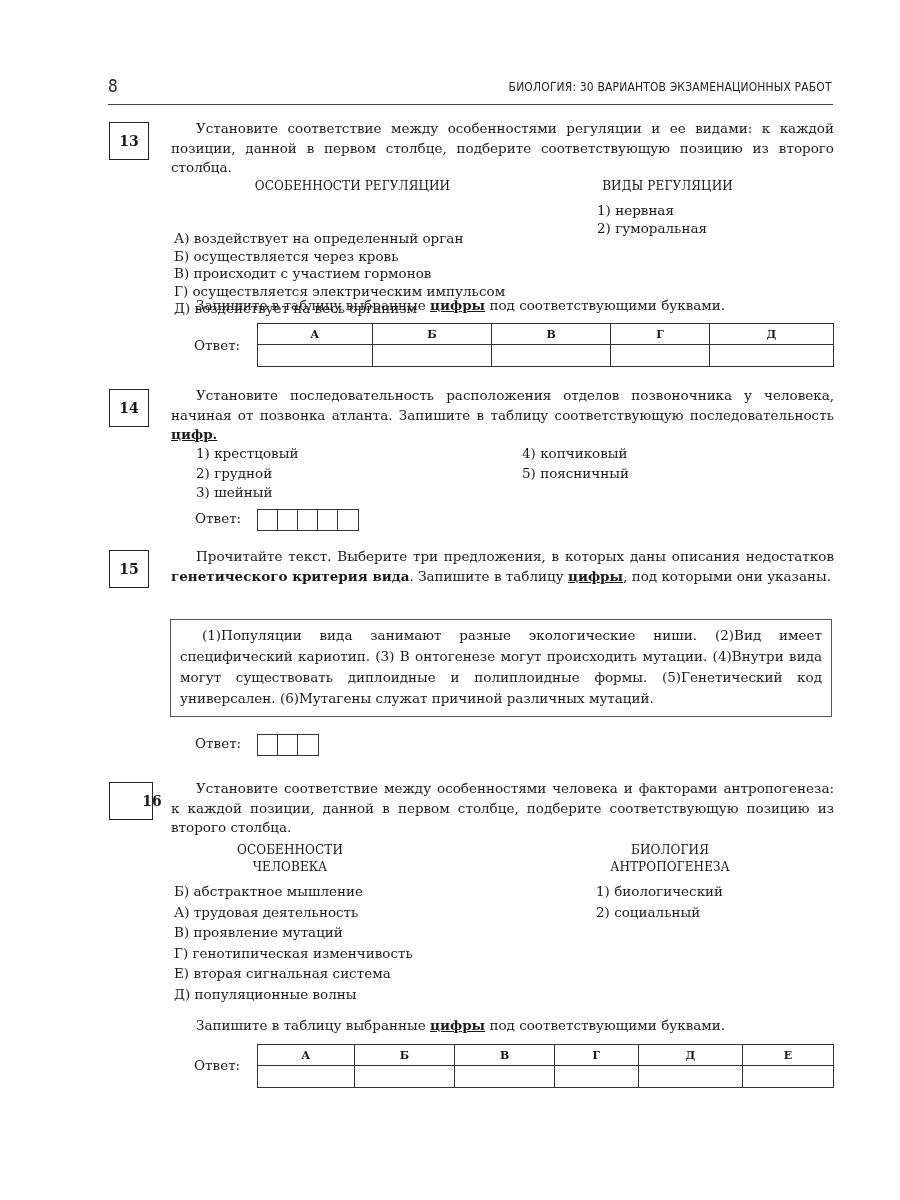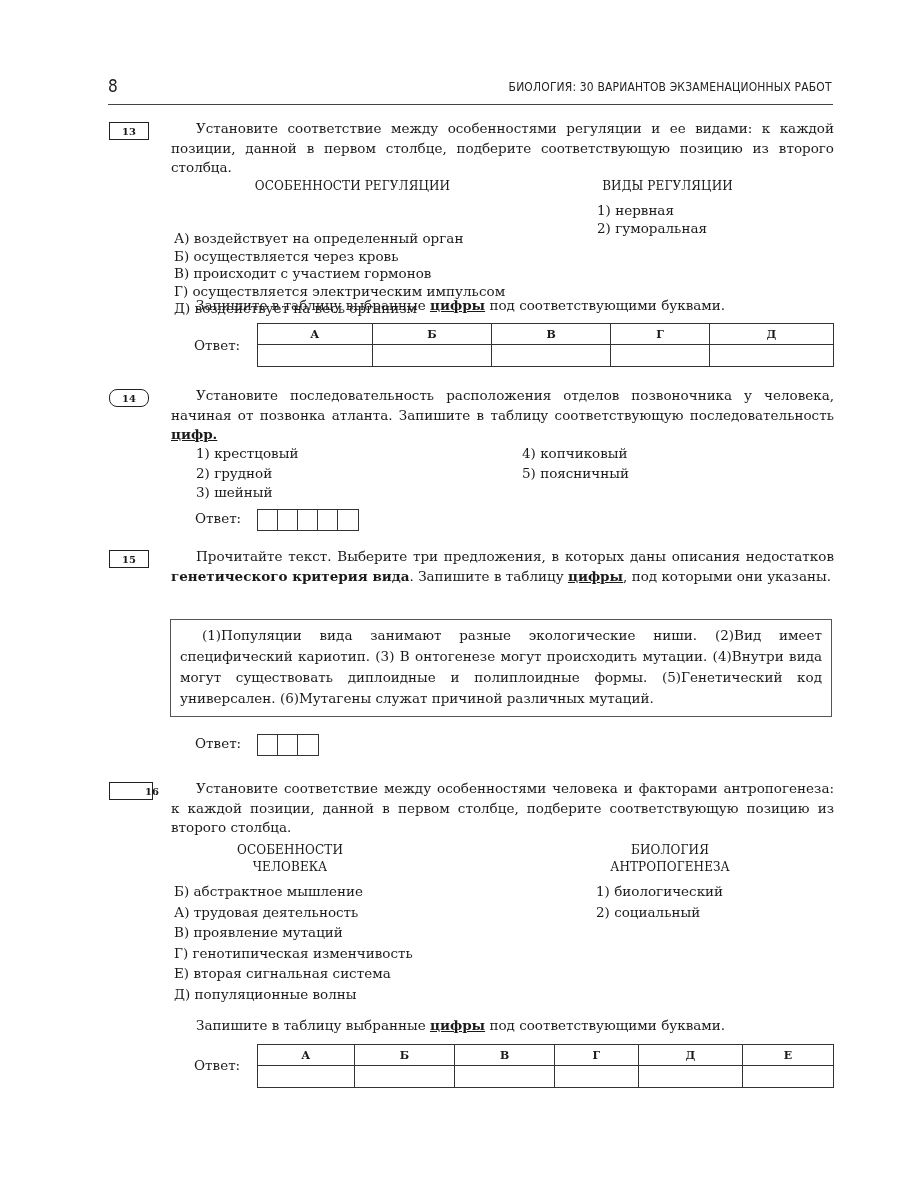--- a/index.html
+++ b/index.html
@@ -5,22 +5,22 @@
   html, body { margin: 0; padding: 0; background: #ffffff; }
   body { width: 900px; height: 1200px; position: relative; overflow: hidden;
          font-family: "DejaVu Serif", "Liberation Serif", serif; color: #1a1a1a; }
   .abs { position: absolute; }
   .page-num { left: 108px; top: 76px; font-family: "DejaVu Sans Condensed", "DejaVu Sans", sans-serif;
               font-size: 17px; color: #222; }
   .running-head { right: 68px; top: 79px; font-family: "DejaVu Sans", "Liberation Sans", sans-serif;
                   font-size: 12.5px; letter-spacing: 0.2px; color: #222; transform: scaleX(0.86); transform-origin: right center; }
   .head-rule { left: 108px; top: 104px; width: 725px; height: 0; border-top: 1.5px solid #444; }
 
-  .qnum { width: 40px; height: 18px; border: 1.5px solid #222; box-sizing: border-box;
-          font-family: "DejaVu Serif", serif; font-weight: bold; font-size: 10px;
+  .qnum { width: 40px; height: 38px; border: 1.5px solid #222; box-sizing: border-box;
+          font-family: "DejaVu Serif", serif; font-weight: bold; font-size: 14px;
           display: flex; align-items: center; justify-content: center; left: 109px; }
 
   .para { left: 171px; width: 663px; font-size: 13.5px; line-height: 19.5px; text-align: justify;
           font-family: "DejaVu Serif", "Liberation Serif", serif; }
   .para .indent { display: inline-block; width: 25px; }
   .bold { font-weight: bold; }
   .bu { font-weight: bold; text-decoration: underline; }
 
   .colhead { font-size: 12px; letter-spacing: 0.1px; text-align: center; line-height: 17px; }
   .item { font-size: 13.5px; line-height: 17.5px; white-space: nowrap; }
@@ -77,21 +77,21 @@
   <tr style="height:22px;">
     <td></td>
     <td></td>
     <td></td>
     <td></td>
     <td></td>
   </tr>
 </tbody>
   </table>
 
-<div class="abs qnum" style="top:389px;border-radius:8px;">14</div>
+<div class="abs qnum" style="top:389px;">14</div>
 <div class="abs para" style="top:386px;"><span class="indent"></span><span>Установите последовательность расположения отделов позвоночника у человека, начиная от позвонка атланта. Запишите в таблицу соответствующую последовательность </span><span class="bu">цифр.</span></div>
 
 <div class="abs" style="left:196px; top:444px; line-height:19.5px;">
   <div class="item" style="line-height:19.5px;">1) крестцовый</div>
   <div class="item" style="line-height:19.5px;">2) грудной</div>
   <div class="item" style="line-height:19.5px;">3) шейный</div>
 </div>
 <div class="abs" style="left:522px; top:444px;">
   <div class="item" style="line-height:19.5px;">4) копчиковый</div>
   <div class="item" style="line-height:19.5px;">5) поясничный</div>

